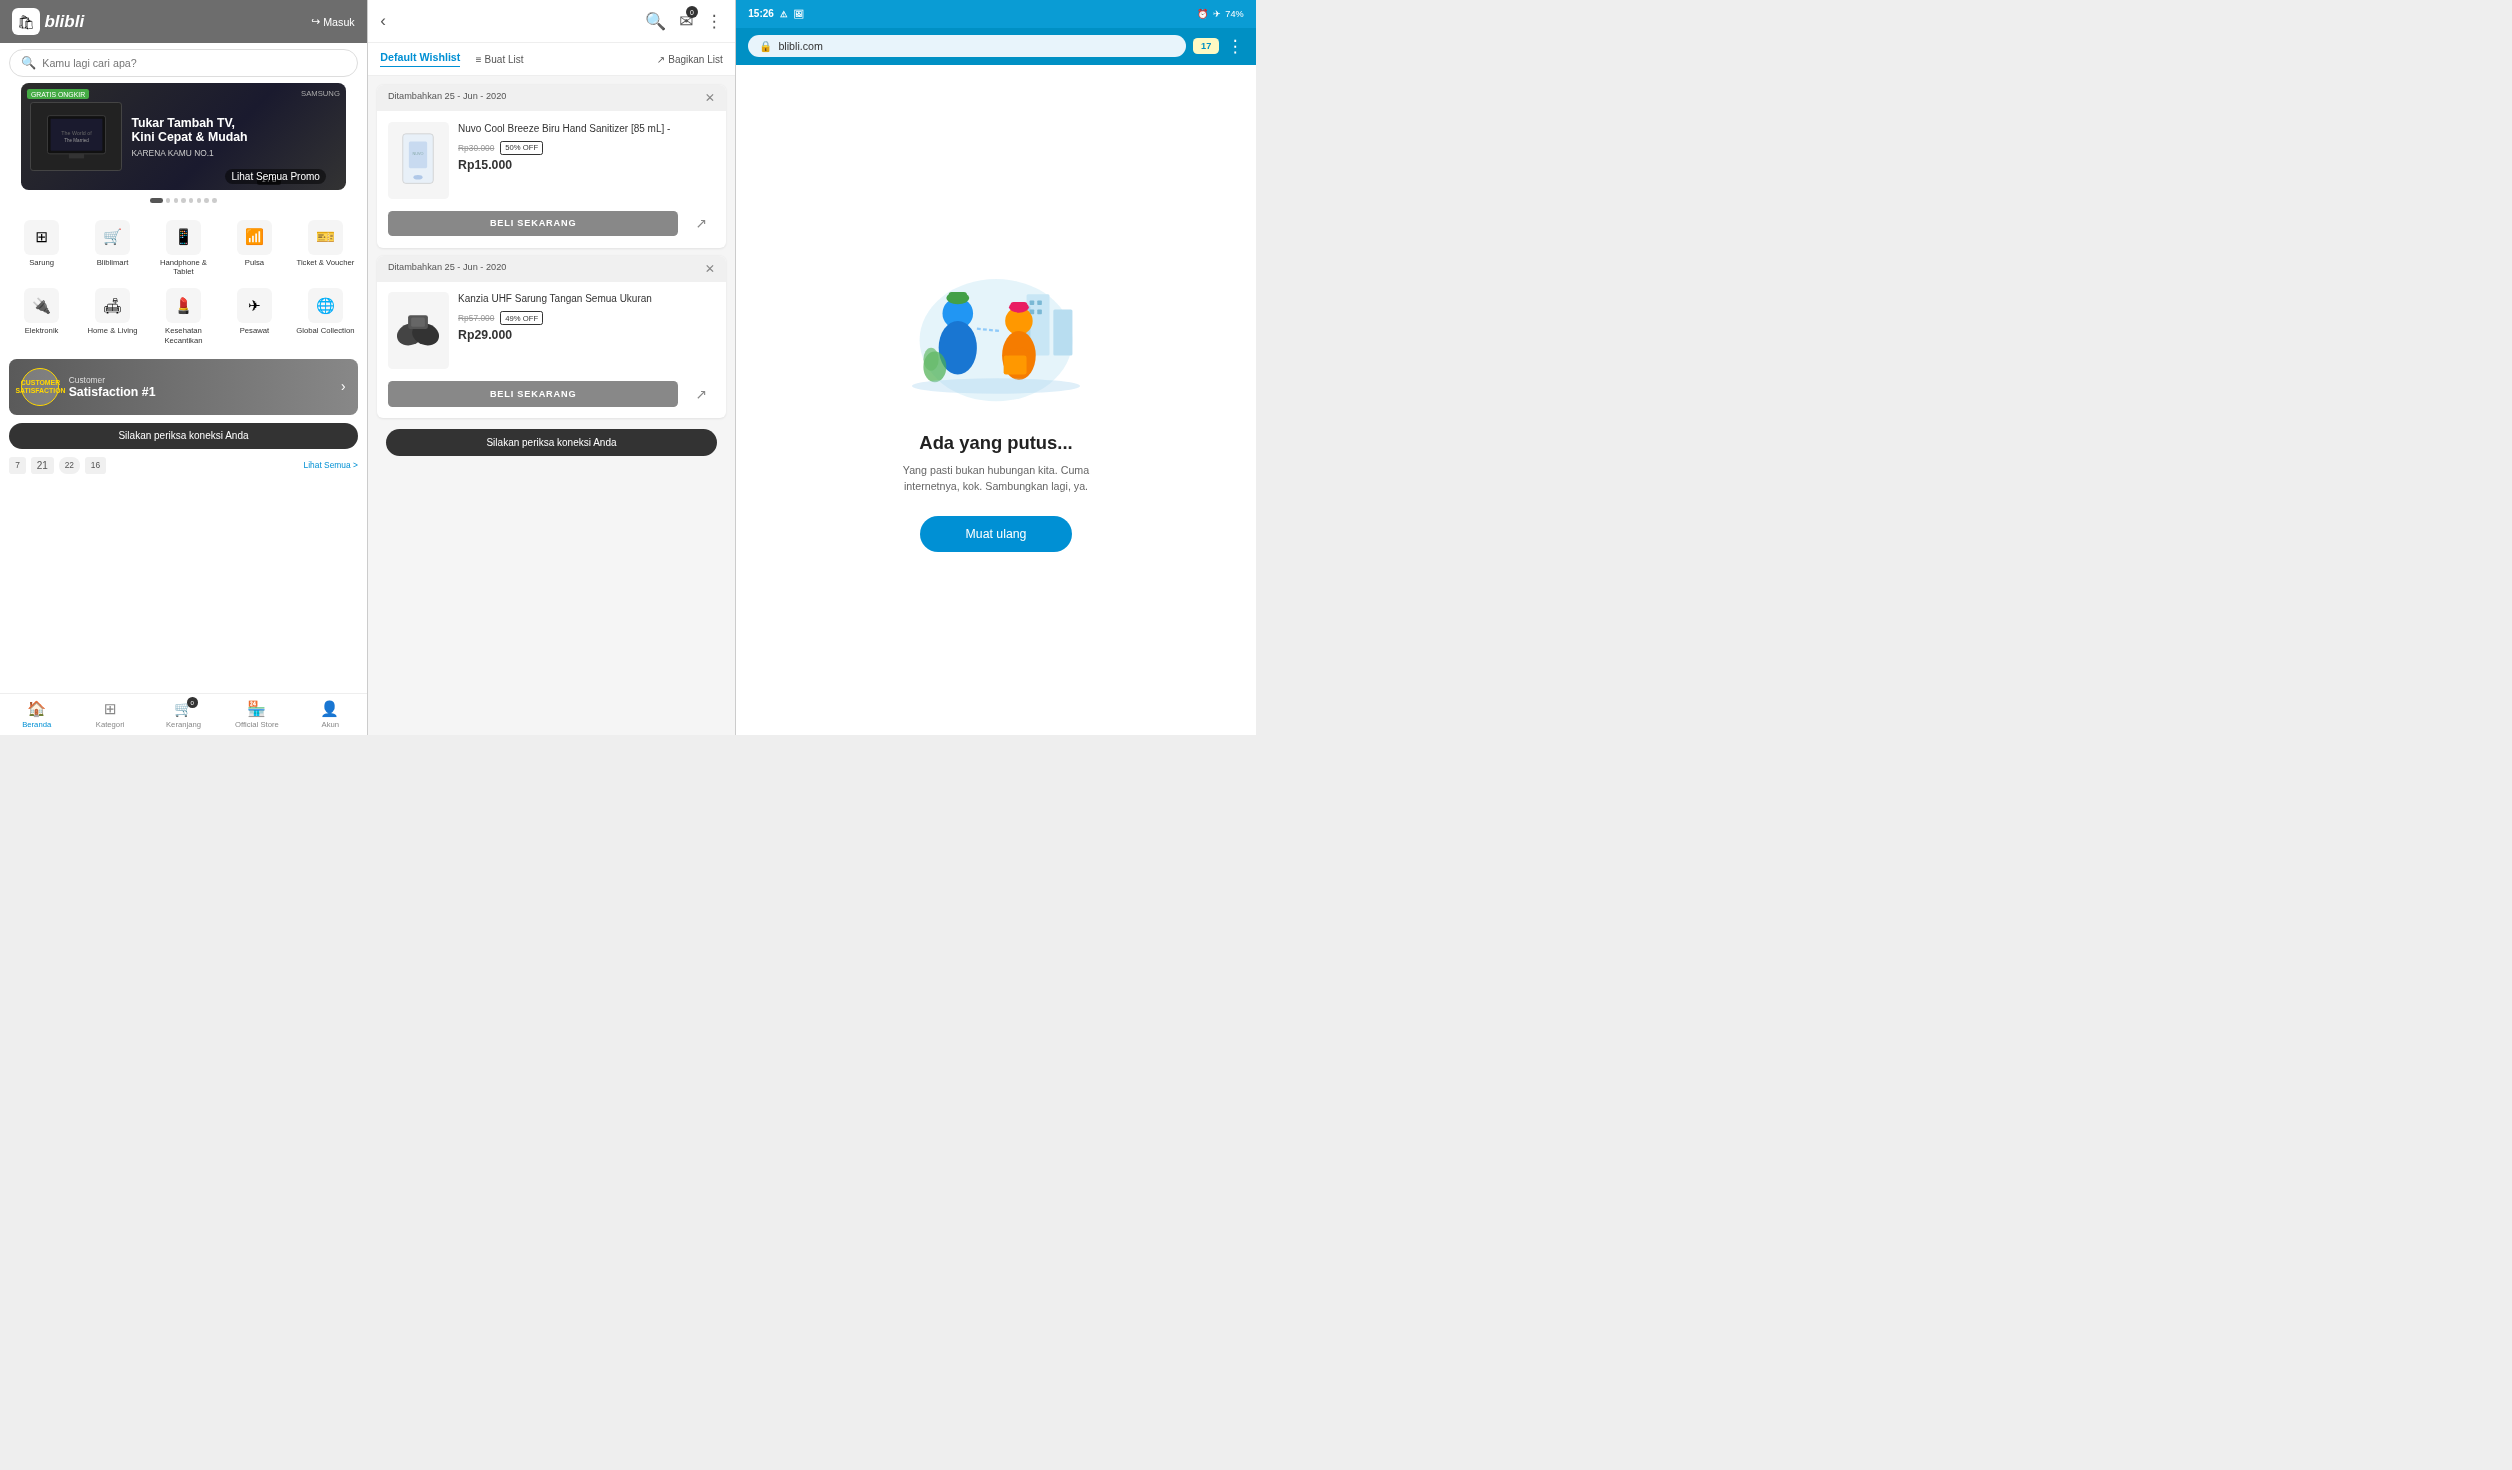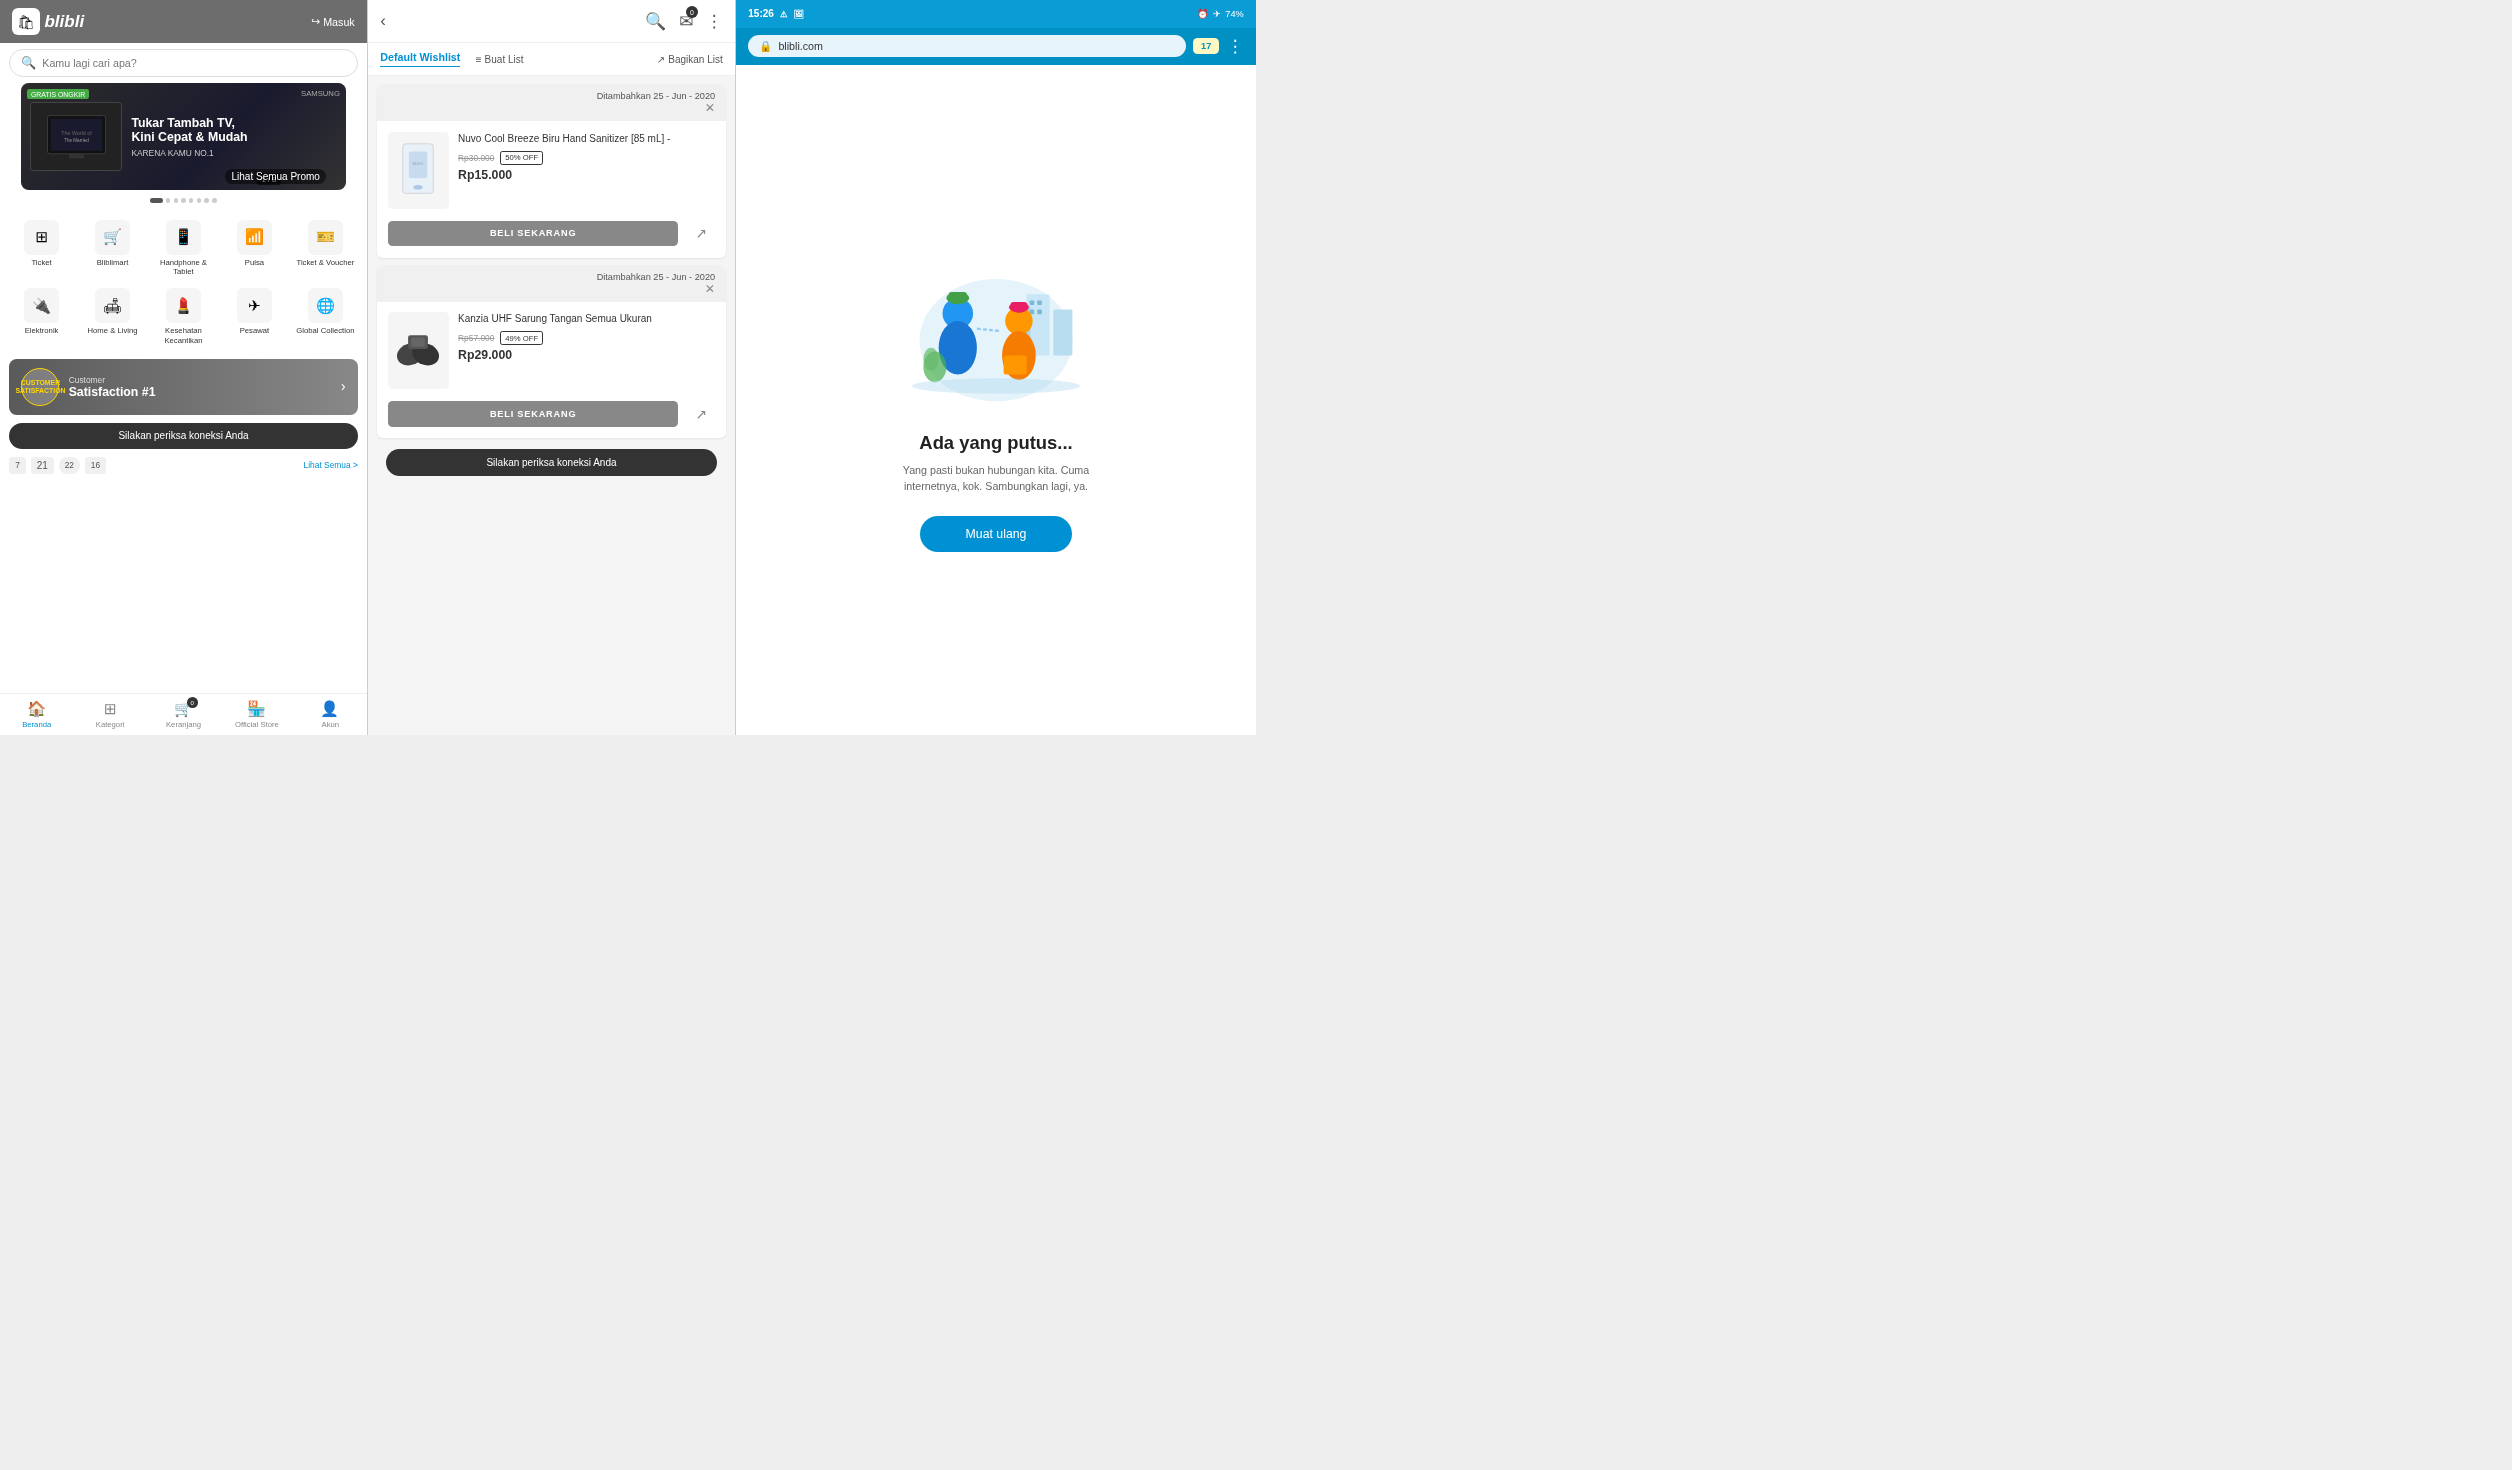--- a/index.html
+++ b/index.html
@@ -405,25 +405,24 @@
       background: #fff;
       border-radius: 6.1px;
       overflow: hidden;
       box-shadow: 0 0.8px 2.3px rgba(0,0,0,0.08);
     }
 
     .wishlist-card-header {
       background: #f0f0f0;
       padding: 6.1px 10.7px;
       display: flex;
-      align-items: flex-end;
+      align-items: flex-start;
       justify-content: space-between;
       font-size: 9.2px;
       color: #555;
-      flex-direction: column;
     }
 
     .wishlist-card-body {
       padding: 10.7px;
       display: flex;
       gap: 9.2px;
     }
 
     .product-image {
       width: 61px;
@@ -673,21 +672,21 @@
     <div class="dot"></div>
     <div class="dot"></div>
     <div class="dot"></div>
     <div class="dot"></div>
     <div class="dot"></div>
   </div>
 
   <div class="category-grid">
     <div class="cat-item">
       <div class="cat-icon">⊞</div>
-      <span class="cat-label">Ticket</span>
+      <span class="cat-label">Sarung</span>
     </div>
     <div class="cat-item">
       <div class="cat-icon">🛒</div>
       <span class="cat-label">Bliblimart</span>
     </div>
     <div class="cat-item">
       <div class="cat-icon">📱</div>
       <span class="cat-label">Handphone &amp; Tablet</span>
     </div>
     <div class="cat-item">

